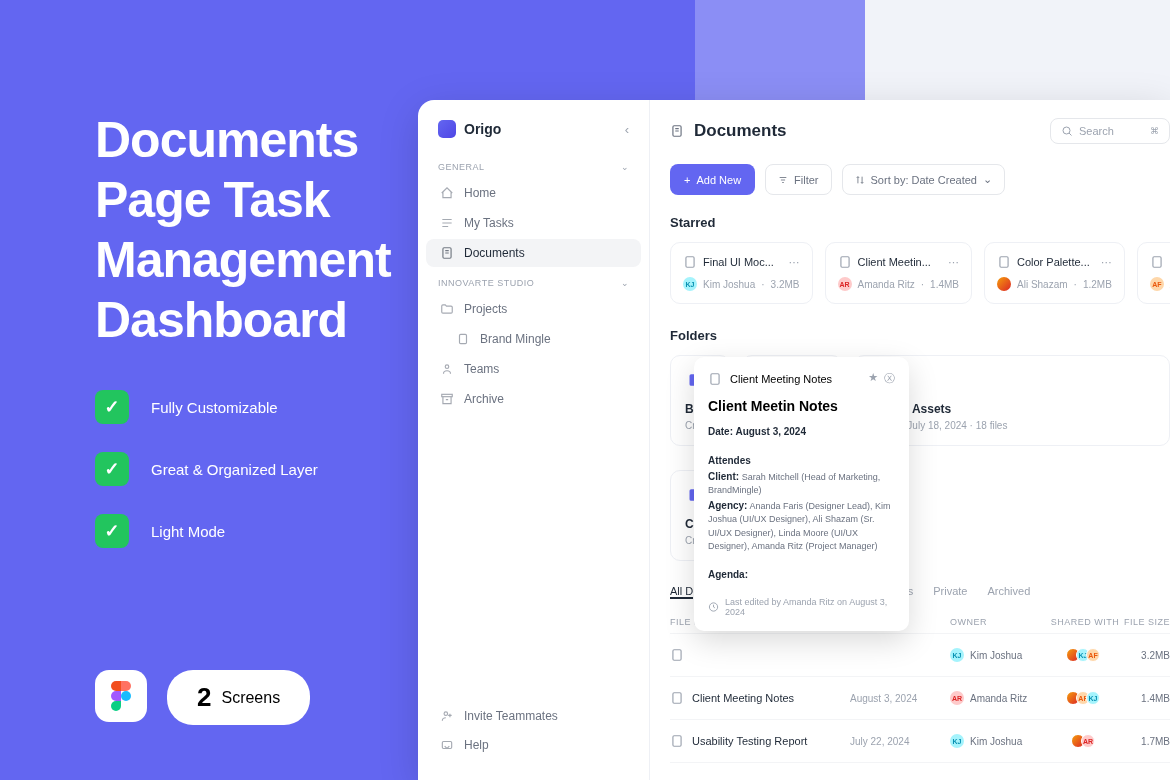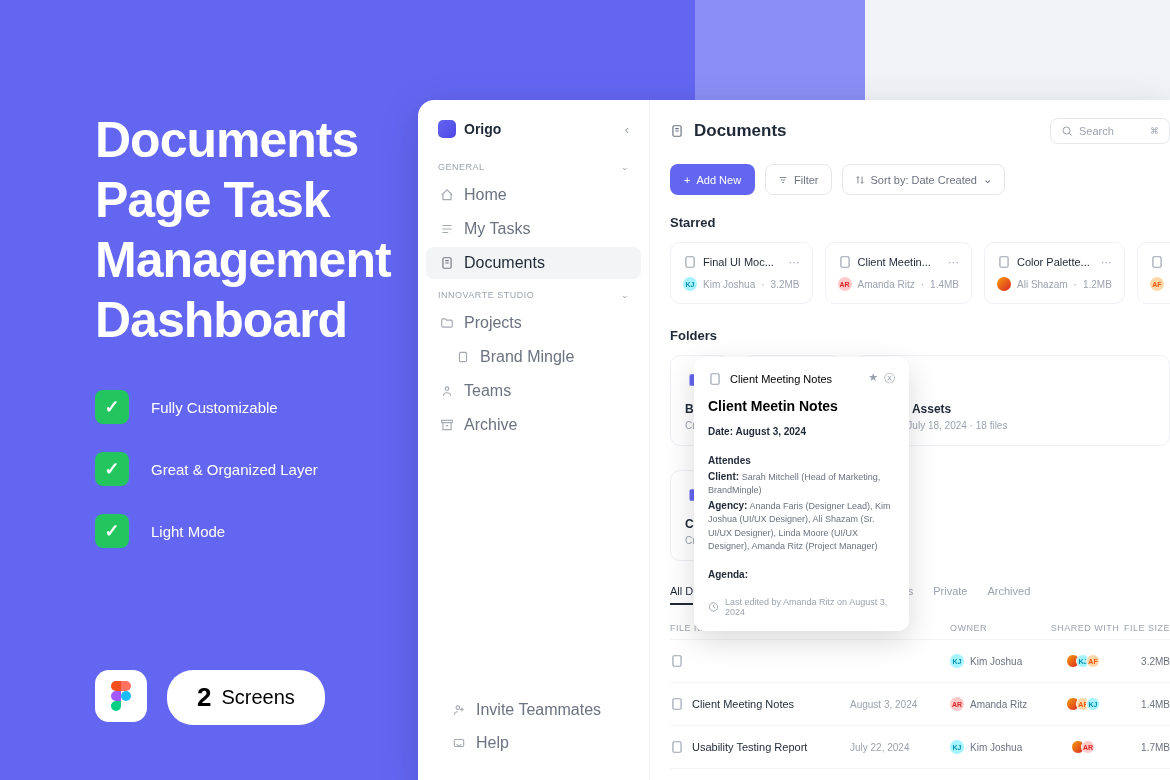--- a/index.html
+++ b/index.html
@@ -12,35 +12,35 @@
 .features { margin-top: 40px; }
 .feature { display: flex; align-items: center; gap: 22px; margin-bottom: 28px; }
 .check { width: 34px; height: 34px; background: #22C55E; border-radius: 8px; display: flex; align-items: center; justify-content: center; color: #fff; font-size: 18px; font-weight: bold; }
 .feature span { font-size: 15px; font-weight: 500; }
 
 .badges { position: absolute; left: 95px; bottom: 55px; display: flex; gap: 20px; }
 .figma-badge { width: 52px; height: 52px; background: #fff; border-radius: 14px; display: flex; align-items: center; justify-content: center; }
 .figma-logo { width: 20px; height: 30px; }
 .screens-badge { background: #fff; border-radius: 26px; padding: 12px 30px; display: flex; align-items: center; gap: 10px; }
 .screens-badge b { font-size: 26px; font-weight: 800; }
-.screens-badge span { font-size: 20px; }
+.screens-badge span { font-size: 16px; }
 
 .app { position: absolute; left: 418px; top: 100px; width: 752px; height: 680px; background: #fff; border-radius: 16px 0 0 0; display: flex; box-shadow: 0 10px 40px rgba(0,0,0,0.15); }
 
 .sidebar { width: 232px; border-right: 1px solid #EEF0F5; display: flex; flex-direction: column; padding-bottom: 0; }
 .logo-row { display: flex; align-items: center; padding: 20px 20px 14px; gap: 8px; }
 .logo { width: 18px; height: 18px; background: linear-gradient(135deg, #6366F1, #4F46E5); border-radius: 5px; }
 .brand { font-weight: 600; font-size: 14px; color: #1F2937; }
 .collapse { margin-left: auto; color: #9CA3AF; font-size: 13px; }
 .section-label { padding: 10px 20px 6px; font-size: 9px; color: #9CA3AF; letter-spacing: 0.5px; display: flex; justify-content: space-between; align-items: center; }
-.nav-item { display: flex; align-items: center; gap: 10px; padding: 7px 14px; margin: 1px 8px; border-radius: 8px; font-size: 16px; color: #6B7280; cursor: pointer; }
+.nav-item { display: flex; align-items: center; gap: 10px; padding: 7px 14px; margin: 1px 8px; border-radius: 8px; font-size: 12px; color: #6B7280; cursor: pointer; }
 .nav-item.active { background: #F3F4F6; color: #1F2937; font-weight: 500; }
 .nav-item.sub { padding-left: 30px; }
 .nav-icon { width: 14px; height: 14px; opacity: 0.6; }
-.sidebar-footer { margin-top: auto; padding: 10px 12px 20px; }
+.sidebar-footer { margin-top: auto; padding: 10px 0 20px; }
 
 .main { flex: 1; padding: 18px 0 0 20px; overflow: hidden; }
 .topbar { display: flex; align-items: center; gap: 10px; margin-bottom: 20px; }
 .page-title { font-size: 17px; font-weight: 600; color: #1F2937; }
 .search-box { margin-left: auto; display: flex; align-items: center; gap: 6px; border: 1px solid #E5E7EB; border-radius: 8px; padding: 6px 10px; font-size: 11px; color: #9CA3AF; width: 120px; }
 
 .toolbar { display: flex; gap: 10px; margin-bottom: 20px; }
 .btn-primary { background: #6366F1; color: #fff; border: none; border-radius: 8px; padding: 8px 14px; font-size: 11px; display: flex; align-items: center; gap: 6px; cursor: pointer; }
 .btn-outline { background: #fff; border: 1px solid #E5E7EB; border-radius: 8px; padding: 8px 12px; font-size: 11px; color: #6B7280; display: flex; align-items: center; gap: 6px; cursor: pointer; }
 
@@ -53,21 +53,21 @@
 .avatar.kj { background: #A5F3FC; color: #0891B2; }
 .avatar.ar { background: #FECACA; color: #DC2626; }
 .avatar.af { background: #FED7AA; color: #EA580C; }
 .avatar.as { background: linear-gradient(135deg, #F59E0B, #DC2626); }
 .folder-card { border: 1px solid #EEF0F5; border-radius: 10px; padding: 14px; flex: 1; }
 .folder-icon { width: 24px; height: 20px; color: #6366F1; margin-bottom: 8px; }
 .folder-name { font-size: 12px; font-weight: 600; color: #1F2937; margin-bottom: 4px; }
 .folder-meta { font-size: 10px; color: #9CA3AF; }
 
 .tabs { display: flex; gap: 20px; margin-bottom: 12px; font-size: 11px; }
-.tab { color: #9CA3AF; cursor: pointer; padding-bottom: 6px; }
+.tab { color: #9CA3AF; cursor: pointer; }
 .tab.active { color: #1F2937; font-weight: 500; border-bottom: 2px solid #1F2937; }
 
 .table-header { display: flex; font-size: 9px; color: #9CA3AF; letter-spacing: 0.5px; padding: 6px 0; }
 .col-name { flex: 2; }
 .col-date { width: 100px; }
 .col-owner { width: 100px; }
 .col-shared { width: 70px; text-align: center; }
 .col-size { width: 50px; text-align: right; }
 .table-row { display: flex; align-items: center; font-size: 11px; padding: 14px 0; border-top: 1px solid #F3F4F6; }
 .row-name { flex: 2; display: flex; align-items: center; gap: 8px; color: #1F2937; font-weight: 500; }

